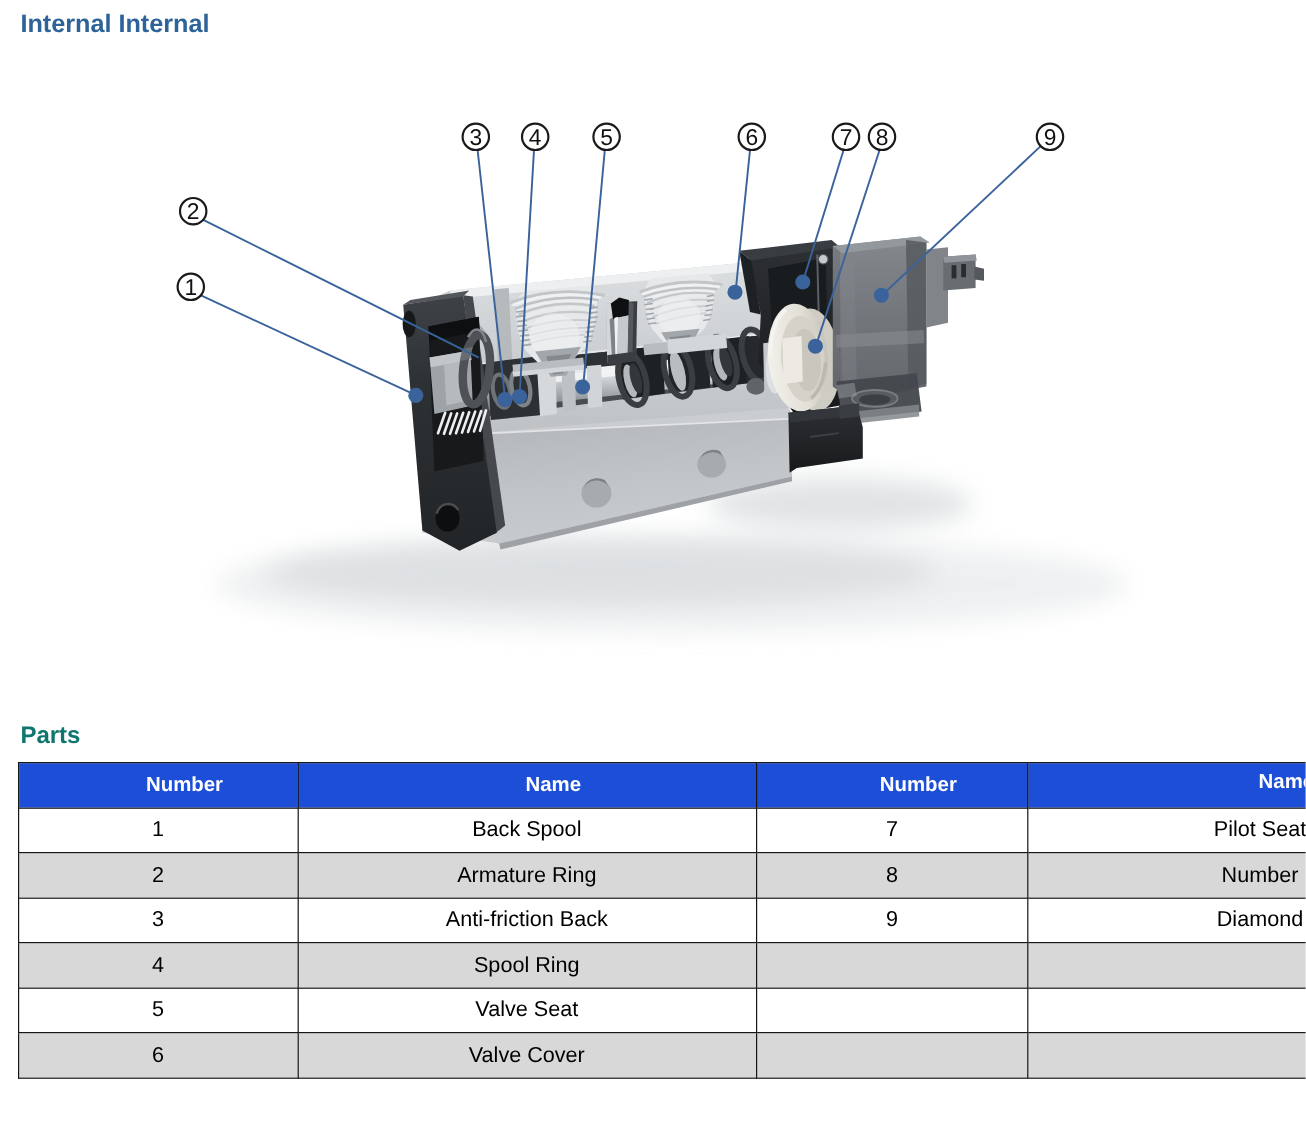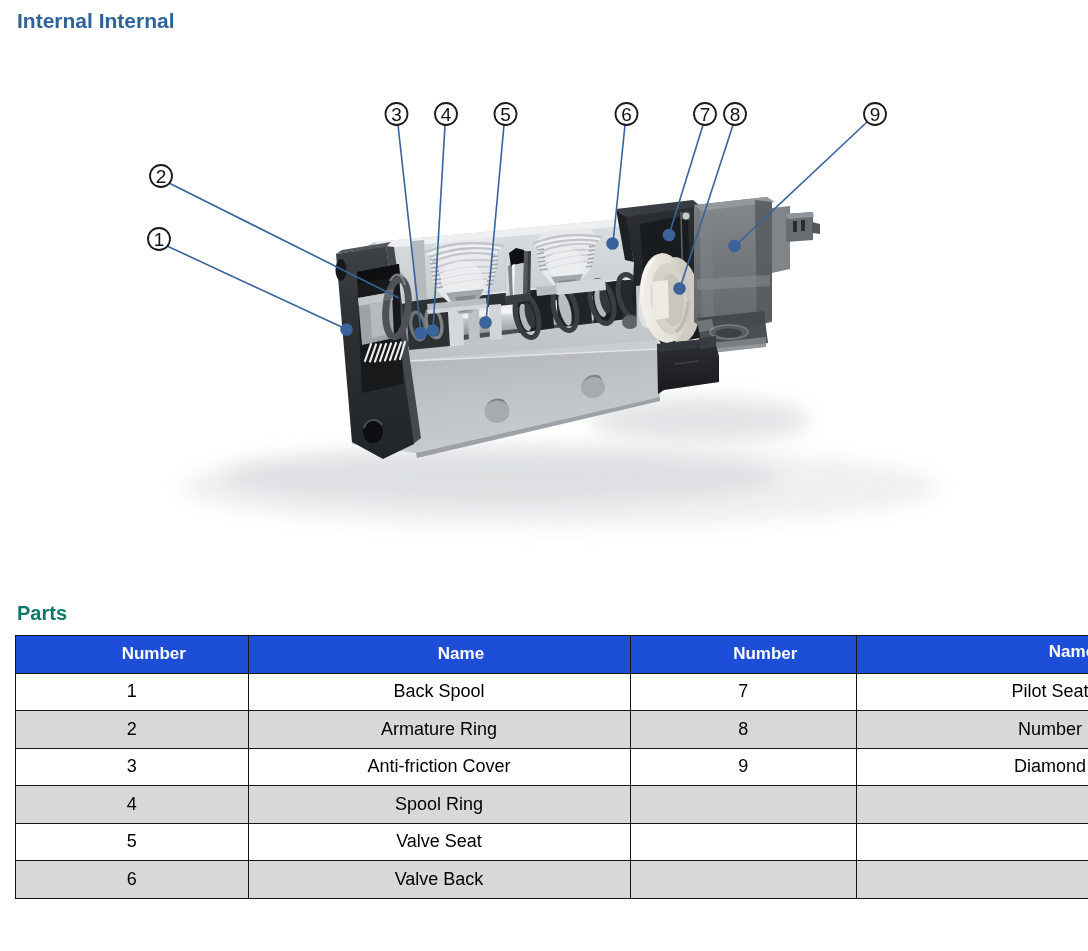--- a/index.html
+++ b/index.html
@@ -359,36 +359,36 @@
         <td>Pilot Seat</td>
       </tr>
   <tr class="g">
         <td>2</td>
         <td>Armature Ring</td>
         <td>8</td>
         <td>Number</td>
       </tr>
   <tr>
         <td>3</td>
-        <td>Anti-friction Cover</td>
+        <td>Anti-friction Back</td>
         <td>9</td>
         <td>Diamond</td>
       </tr>
   <tr class="g">
         <td>4</td>
         <td>Spool Ring</td>
         <td></td>
         <td></td>
       </tr>
   <tr>
         <td>5</td>
         <td>Valve Seat</td>
         <td></td>
         <td></td>
       </tr>
   <tr class="g">
         <td>6</td>
-        <td>Valve Back</td>
+        <td>Valve Cover</td>
         <td></td>
         <td></td>
       </tr>
 </tbody>
   </table>
 
 </body></html>

